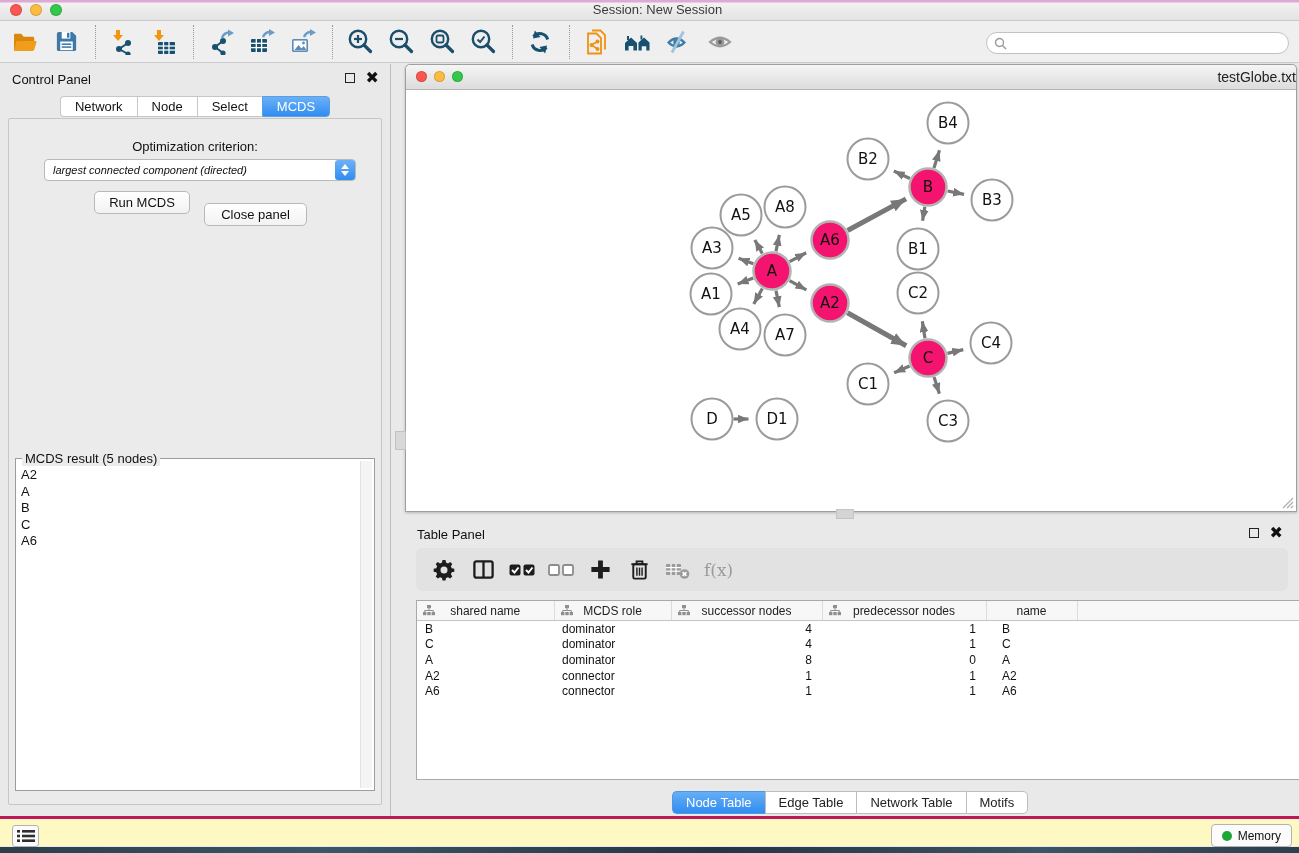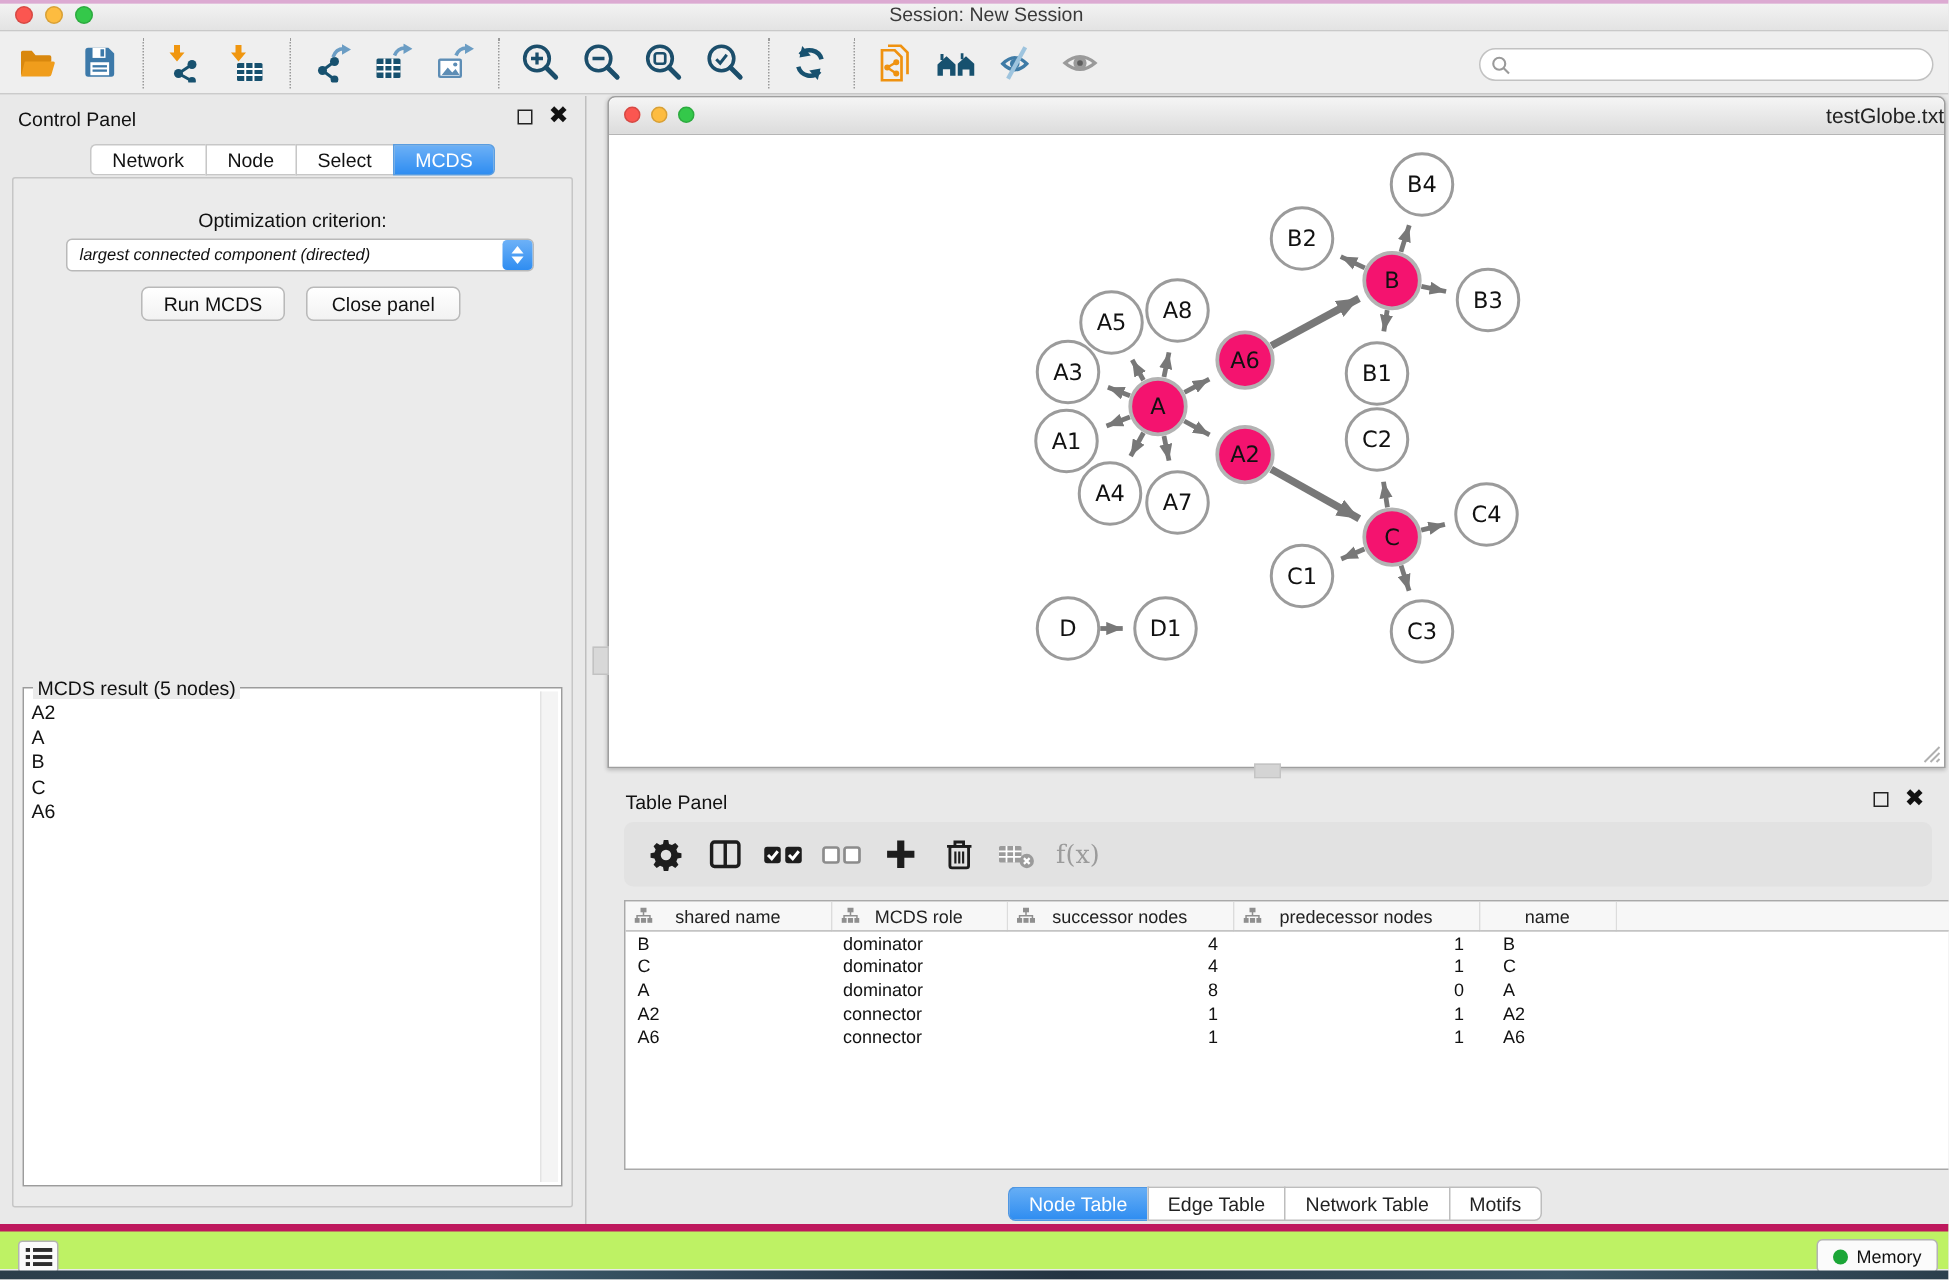--- a/index.html
+++ b/index.html
@@ -46,21 +46,21 @@
     border:1px solid #b9b9b9;border-radius:4px;display:flex;align-items:center;box-sizing:border-box;}
   .dropdown-text{flex:1;font-size:11px;padding-left:8px;white-space:nowrap;overflow:hidden;font-style:italic;}
   .dropdown-stepper{width:20px;height:20px;border-radius:3px;margin-right:0px;
     background:linear-gradient(#6db1f7,#2f8df1);display:flex;flex-direction:column;
     align-items:center;justify-content:center;gap:2px;}
   .chev-up{width:0;height:0;border-left:4px solid transparent;border-right:4px solid transparent;border-bottom:5px solid #fff;}
   .chev-down{width:0;height:0;border-left:4px solid transparent;border-right:4px solid transparent;border-top:5px solid #fff;}
   .btn{height:23px;background:linear-gradient(#ffffff,#f2f2f2);border:1px solid #b9b9b9;
     border-radius:5px;font-size:13px;color:#111;font-family:inherit;}
   #run-btn{position:absolute;left:85px;top:72px;width:96px;}
-  #closep-btn{position:absolute;left:195px;top:72px;width:103px;}
+  #closep-btn{position:absolute;left:195px;top:84px;width:103px;}
   .result-box{position:absolute;left:6px;right:6px;top:339px;height:331px;border:1px solid #9c9c9c;background:#fff;}
   .result-title{position:absolute;left:6px;top:-8px;background:#ebebeb;padding:0 3px;font-size:13px;}
   .result-list{position:absolute;top:8px;left:3px;right:16px;bottom:2px;font-size:13px;}
   .result-item{line-height:16.5px;padding-left:2px;}
   .result-scrollbar{position:absolute;top:2px;bottom:2px;right:2px;width:11px;background:#f4f4f4;border-left:1px solid #e3e3e3;}
   
   .mdi{position:absolute;left:392px;top:0;width:907px;height:100%;}
   .network-window{position:absolute;left:13px;top:0;width:890px;height:446px;background:#fff;
     border:1px solid #9f9f9f;border-radius:5px 5px 0 0;box-shadow:0 1px 3px rgba(0,0,0,.22);}
   .nw-titlebar{height:24px;background:linear-gradient(#f5f5f5,#dcdcdc);border-bottom:1px solid #b5b5b5;
@@ -90,21 +90,21 @@
   tbody td{height:15.6px;padding:0 8px;color:#111;white-space:nowrap;overflow:hidden;}
   .al{text-align:left;} .ar{text-align:right;padding-right:10px !important;}
   .name-col{padding-left:16px !important;}
   .tp-tabs{position:absolute;left:267px;top:272px;display:flex;}
   .tp-tab{height:23px;padding:0 13px;font-size:13px;background:#fff;border:1px solid #bdbdbd;
     border-right:none;color:#222;line-height:21px;}
   .tp-tab:first-child{border-radius:5px 0 0 5px;}
   .tp-tab:last-child{border-right:1px solid #bdbdbd;border-radius:0 5px 5px 0;}
   .tp-tab.active{background:linear-gradient(#66aef5,#2f8df1);color:#fff;border-color:#4f97e3;}
   
-  .statusbar{position:absolute;left:0;top:816px;width:100%;height:30px;background:#bef264;border-top:5px solid #be185d;box-sizing:border-box;}
+  .statusbar{position:absolute;left:0;top:816px;width:100%;height:30px;background:#fef9c3;border-top:3px solid #be185d;box-sizing:border-box;}
   .list-btn{position:absolute;left:12px;top:6px;width:27px;height:22px;background:#fbfbfb;
     border:1px solid #b3b3b3;border-radius:3px;display:flex;align-items:center;justify-content:center;padding:0;}
   .memory-btn{position:absolute;right:7px;top:5px;height:23px;background:#fbfbfb;border:1px solid #b3b3b3;
     border-radius:4px;display:flex;align-items:center;gap:6px;padding:0 10px;font-size:12px;color:#111;font-family:inherit;}
   .mem-dot{width:10px;height:10px;border-radius:50%;background:#1ba637;}
   .wallpaper{position:absolute;left:0;top:847px;width:100%;height:6px;
     background:linear-gradient(90deg,#2b3d49,#3a5768 25%,#243442 55%,#3a5565 80%,#2b3f4c);}
 </style>
 </head>
 <body>

